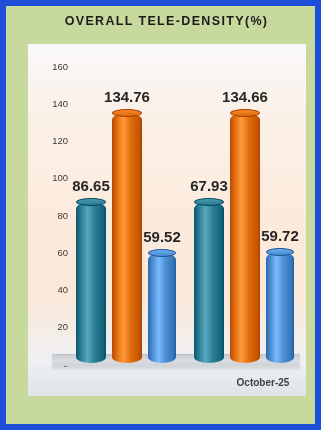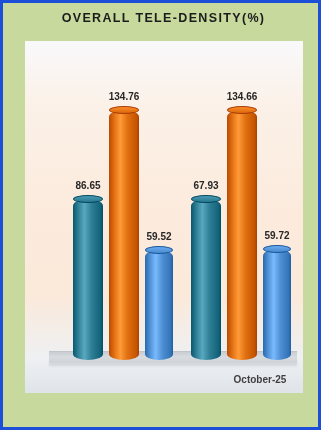--- a/index.html
+++ b/index.html
@@ -10,21 +10,21 @@
   body {
     font-family: "Liberation Sans", sans-serif;
   }
 
   #frame {
     position: relative;
     width: 321px;
     height: 430px;
     box-sizing: border-box;
     background: #c7d99d;
-    border: 3px solid #1d4ed8;
+    border: 6px solid #1d4ed8;
     overflow: hidden;
   }
 
   
   #chart-title {
     position: absolute;
     left: 0;
     top: 8px;
     width: 321px;
     text-align: center;
@@ -129,21 +129,21 @@
     top: -4px;
     width: 100%;
     height: 8px;
     border-radius: 50%;
   }
 
   .val-label {
     position: absolute;
     left: 50%;
     transform: translateX(-50%);
-    font-size: 10px;
+    font-size: 15px;
     font-weight: bold;
     color: #272727;
     white-space: nowrap;
   }
 
   
   .cat-label {
     position: absolute;
     bottom: 8px;
     width: 120px;
@@ -188,20 +188,31 @@
 </style>
 </head>
 <body>
 
 <div id="frame">
 
   <div id="chart-title">OVERALL TELE-DENSITY(%)</div>
 
   <div id="plot-panel">
 
+    <div id="y-axis">
+      <div class="ytick" style="top: 22px;">160</div>
+      <div class="ytick" style="top: 59.125px;">140</div>
+      <div class="ytick" style="top: 96.25px;">120</div>
+      <div class="ytick" style="top: 133.375px;">100</div>
+      <div class="ytick" style="top: 170.5px;">80</div>
+      <div class="ytick" style="top: 207.625px;">60</div>
+      <div class="ytick" style="top: 244.75px;">40</div>
+      <div class="ytick" style="top: 281.875px;">20</div>
+      <div class="ytick" style="top: 319px;">0</div>
+    </div>
 
     <div id="floor-shadow"></div>
     <div id="floor"></div>
 
     <div id="plot-inner">
 
       <div class="group" id="group-0">
         <div class="bar-wrap i0">
           <div class="val-label" style="bottom: 168.844px;">86.65</div>
           <div class="cyl" style="height: 160.844px; background: linear-gradient(to right, rgb(8, 89, 112) 0%, rgb(56, 137, 160) 22%, rgb(88, 169, 192) 38%, rgb(46, 127, 150) 62%, rgb(18, 99, 122) 92%, rgb(0, 77, 100) 100%);">

